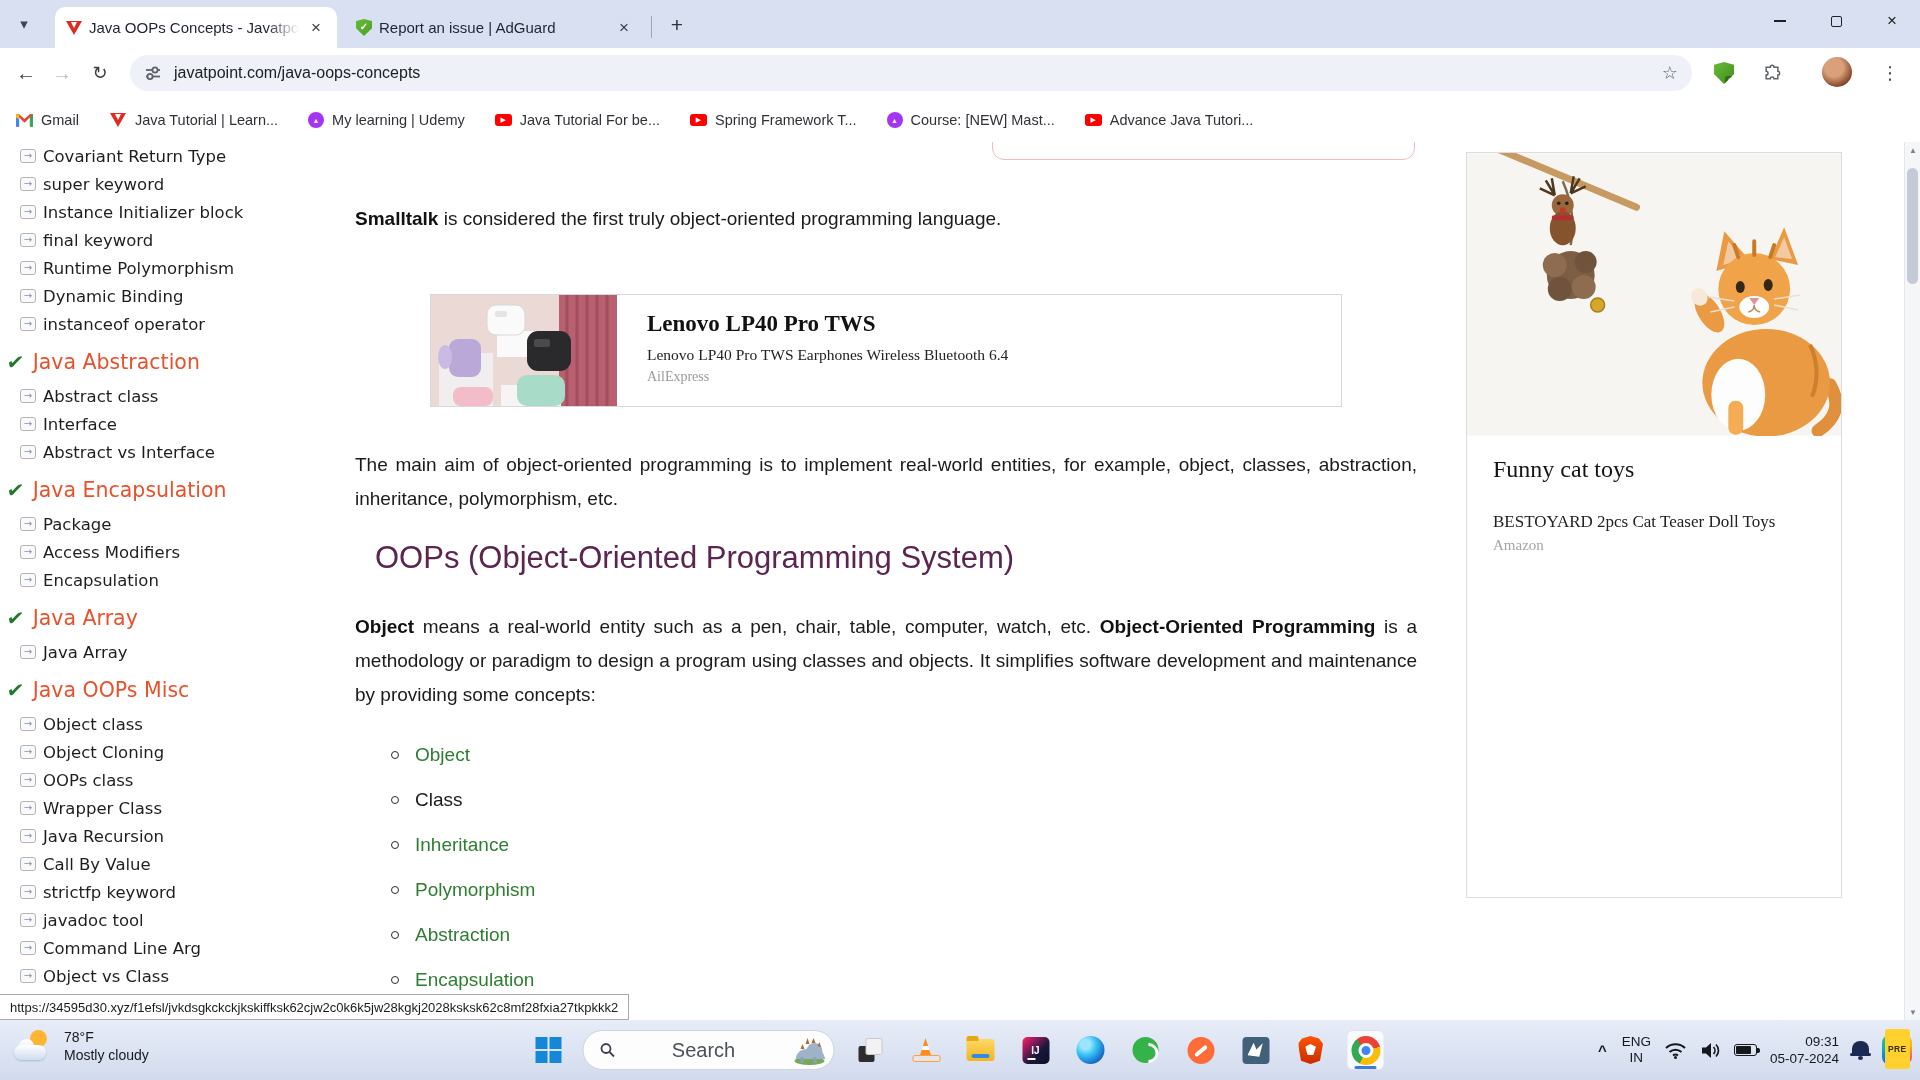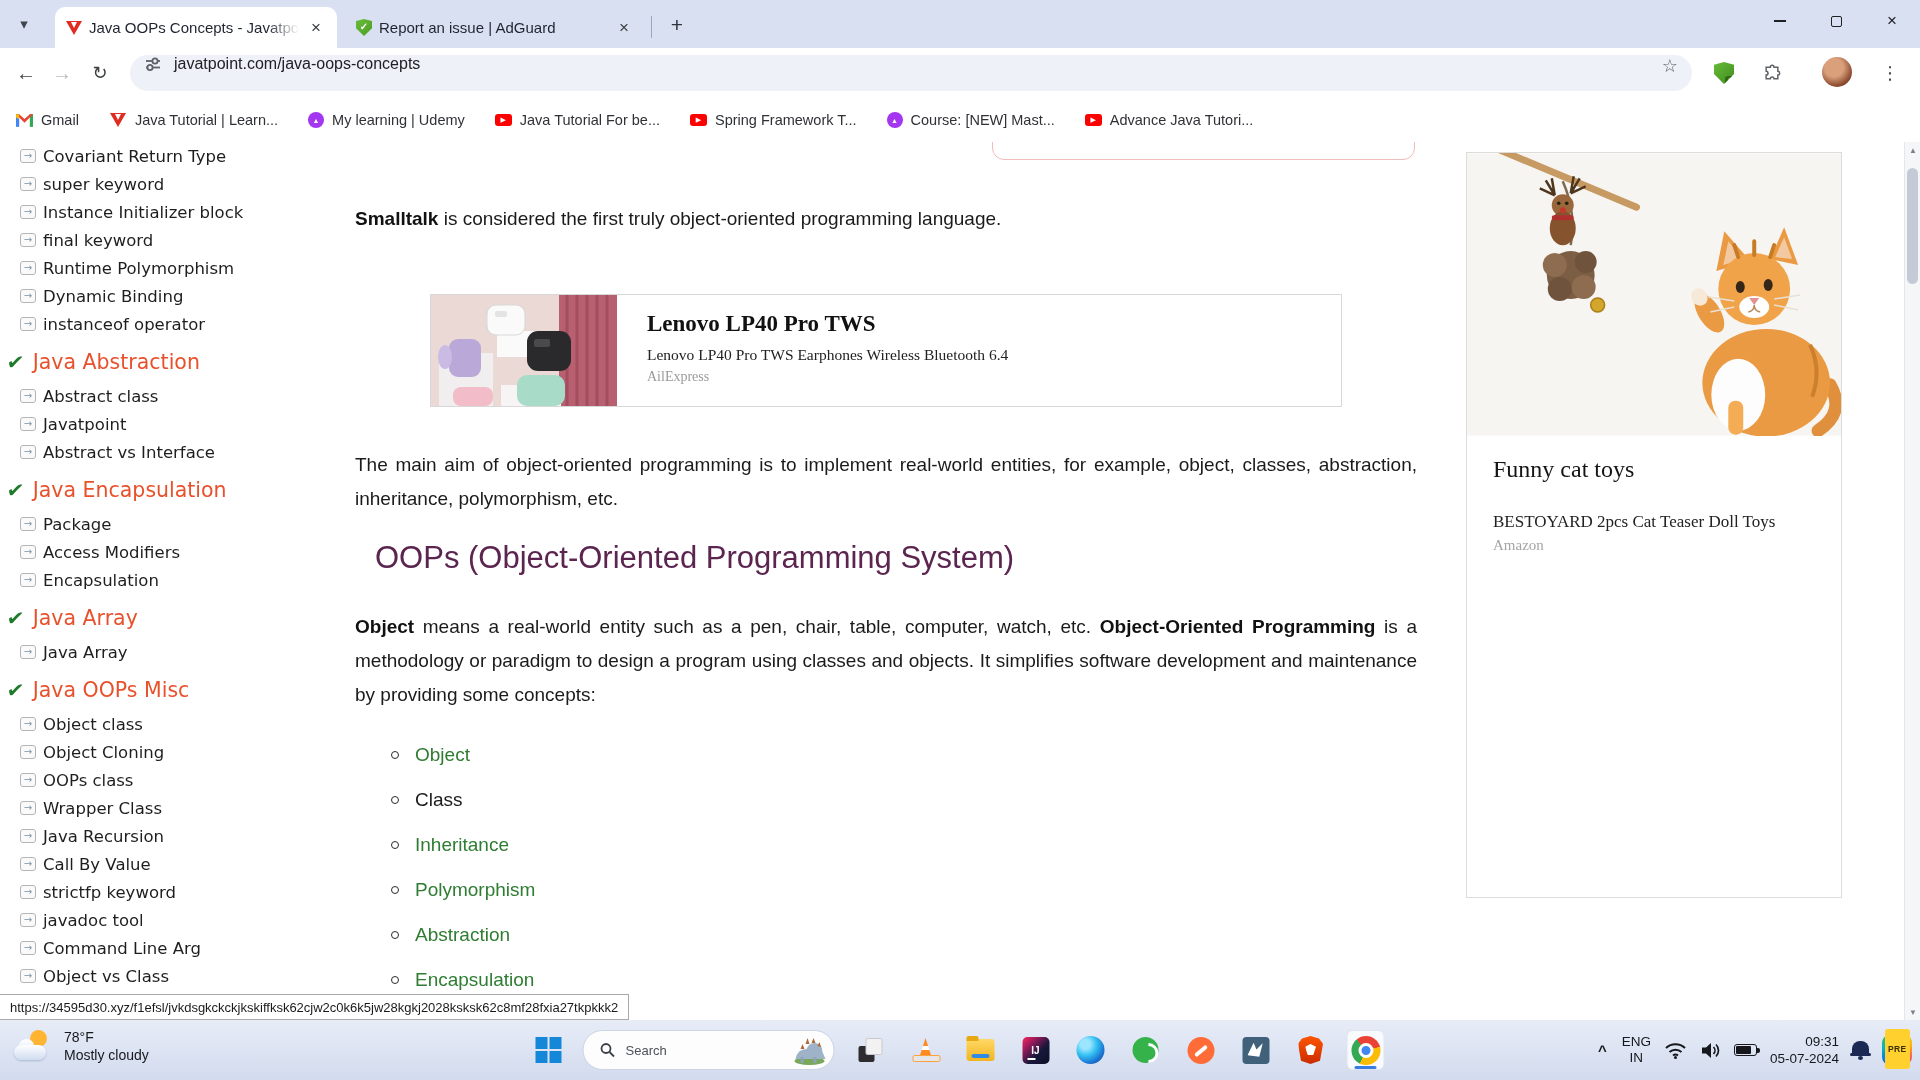--- a/index.html
+++ b/index.html
@@ -37,21 +37,21 @@
     display:flex; align-items:center; justify-content:center; color:#fff; font-size:10px; font-weight:bold; }
   .fav-udemy { width:16px; height:16px; border-radius:50%; background:#a435f0; color:#fff; display:flex; align-items:center; justify-content:center; font-size:7px; }
   .fav-yt { width:17px; height:12px; border-radius:3px; background:#f00; color:#fff; display:flex; align-items:center; justify-content:center; font-size:7px; }
 
   
   .toolbar { position:absolute; left:0; top:48px; width:1920px; height:50px; background:#fff; }
   .nav-btn { position:absolute; top:7px; width:36px; height:36px; border-radius:50%;
     display:flex; align-items:center; justify-content:center; font-size:20px; color:#3c4043; }
   .nav-back { left:8px; } .nav-fwd { left:44px; color:#b8bcc4; } .nav-reload { left:82px; font-size:18px; }
   .omnibox { position:absolute; left:130px; top:7px; width:1562px; height:36px; background:#eef1f8; border-radius:18px;
-    display:flex; align-items:flex-start; padding:0 14px; }
+    display:flex; align-items:center; padding:0 14px; }
   .omni-url { flex:1; font-size:16px; color:#202124; margin-left:12px; }
   .omni-star { font-size:18px; color:#5f6368; }
   .ext-btn { position:absolute; top:9px; width:32px; height:32px; display:flex; align-items:center; justify-content:center; }
   .ext-adguard { left:1708px; } .ext-puzzle { left:1756px; }
   .adg-shield { position:relative; width:20px; height:22px; background:linear-gradient(135deg,#68bc38,#3f8c1e);
     clip-path:polygon(50% 0,100% 12%,100% 55%,50% 100%,0 55%,0 12%); }
   .adg-badge { position:absolute; right:-2px; bottom:-3px; background:#2e6b16; color:#fff; font-size:9px;
     padding:0 3px; border-radius:3px; line-height:11px; }
   .avatar { position:absolute; left:1822px; top:9px; width:30px; height:30px; border-radius:50%;
     background:radial-gradient(circle at 40% 35%, #d9a07b 0 35%, #8c4a2f 70%, #5f2f1c); }
@@ -126,21 +126,21 @@
     background:linear-gradient(180deg,#ffffff,#e4ecf8); }
   .weather-txt { font-size:14px; color:#16181d; line-height:18px; }
   .tb-center { position:absolute; left:50%; top:0; height:60px; transform:translateX(-50%);
     display:flex; align-items:center; gap:17px; }
   .start-btn { width:26px; height:26px; position:relative; margin-right:4px; }
   .start-sq { position:absolute; width:12px; height:12px; background:#1587d8; }
   .start-sq:nth-child(1){left:0;top:0} .start-sq:nth-child(2){right:0;top:0}
   .start-sq:nth-child(3){left:0;bottom:0} .start-sq:nth-child(4){right:0;bottom:0}
   .search-pill { width:252px; height:40px; border-radius:20px; background:#fdfdfe; border:1px solid #ccd3e2;
     display:flex; align-items:center; padding:0 6px 0 16px; gap:10px; }
-  .search-txt { flex:1; font-size:13px; color:#4c5058; }
+  .search-txt { flex:1; font-size:20px; color:#4c5058;text-align:center; }
   .tb-ico { width:38px; height:40px; display:flex; align-items:center; justify-content:center; position:relative; }
   .chrome-plate { position:absolute; inset:0; background:#f8fafd; border:1px solid #dfe4ef; border-radius:6px; }
   .chrome-bar { position:absolute; bottom:1px; left:8px; width:22px; height:3px; border-radius:2px; background:#3a7de0; }
   .ic-squares { position:relative; width:24px; height:24px; }
   .ic-squares::before { content:""; position:absolute; left:0; bottom:0; width:16px; height:16px; background:#2d2d2f; border-radius:2px; }
   .ic-squares::after { content:""; position:absolute; right:0; top:0; width:15px; height:15px; background:#f2f2f2; border:1px solid #c9c9c9; border-radius:2px; }
   .ic-vlc { position:relative; width:26px; height:24px; }
   .ic-vlc::before { content:""; position:absolute; left:3px; top:0; width:20px; height:20px;
     clip-path:polygon(50% 0,82% 100%,18% 100%);
     background:linear-gradient(180deg,#ff8a1e 0 38%,#fff 38% 58%,#ff8a1e 58%); }
@@ -331,21 +331,21 @@
         <div class="sb-heading">
           <span class="sb-check">✔</span>
           <span>Java Abstraction</span>
         </div>
         <div class="sb-item">
           <span class="sb-ico">→</span>
           <span>Abstract class</span>
         </div>
         <div class="sb-item">
           <span class="sb-ico">→</span>
-          <span>Javatpoint</span>
+          <span>Interface</span>
         </div>
         <div class="sb-item">
           <span class="sb-ico">→</span>
           <span>Abstract vs Interface</span>
         </div>
         <div class="sb-heading">
           <span class="sb-check">✔</span>
           <span>Java Encapsulation</span>
         </div>
         <div class="sb-item">

